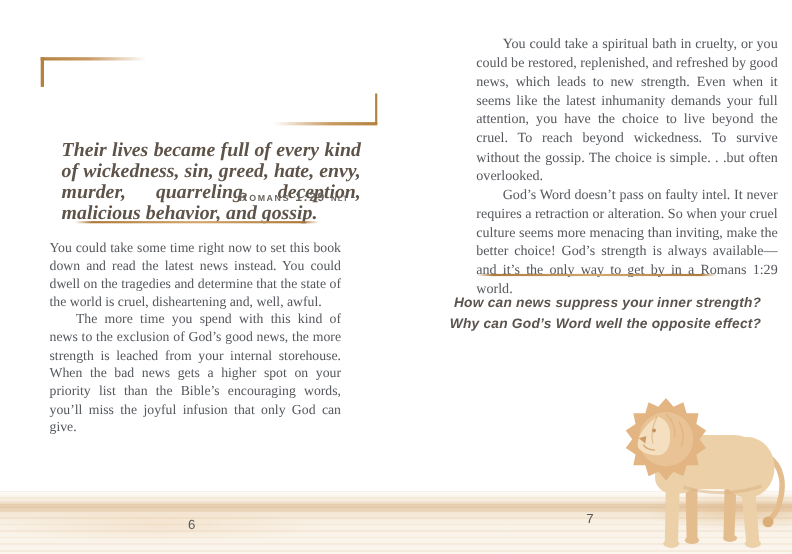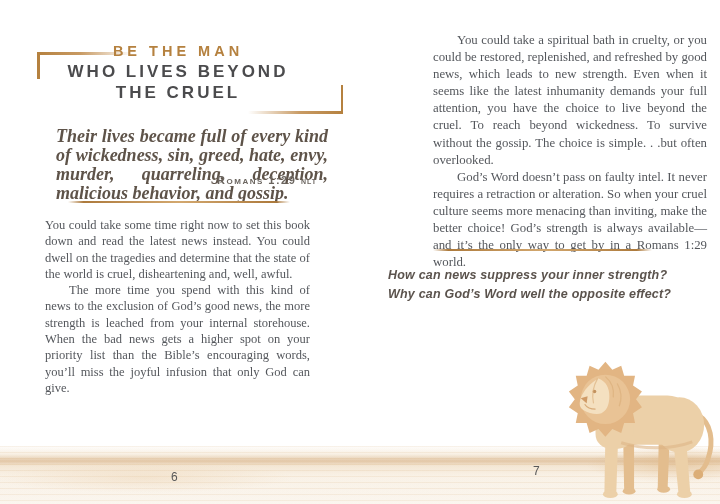--- a/index.html
+++ b/index.html
@@ -54,21 +54,21 @@
 
   
   .body-copy{position:absolute;text-align:justify;color:#54575c;}
   .body-copy p{margin:0;}
   .body-copy p.indent{text-indent:24px;}
   #left-body{left:45px;top:217px;width:265px;font-size:12.5px;line-height:16.3px;font-family:Liberation Serif, serif;}
   #right-body{left:41px;top:32px;width:274px;font-size:12.8px;line-height:17.1px;margin-left:32px;}
 
   
   .questions{
-    position:absolute;left:28px;top:266px;width:304px;text-align:left;
+    position:absolute;left:28px;top:266px;width:304px;text-align:right;
     font-family:"Liberation Sans","DejaVu Sans",sans-serif;
     font-style:italic;font-weight:700;font-size:12.5px;line-height:19px;
     color:#5b534d;letter-spacing:.2px;
   }
 
   
   #savanna{
     position:absolute;left:0;top:446px;width:720px;height:58px;
     background:
       radial-gradient(130px 26px at 94% 32%, rgba(220,176,122,.45), rgba(220,176,122,0) 70%),
@@ -93,25 +93,20 @@
 
 <div id="spread">
 
   <div class="page" id="left-page">
 
     <div class="bracket bk-h" id="bk-tl-h"></div>
     <div class="bracket bk-v" id="bk-tl-v"></div>
     <div class="bracket bk-h" id="bk-br-h"></div>
     <div class="bracket bk-v" id="bk-br-v"></div>
 
-    <div class="title-block">
-      <div class="title-accent">BE THE MAN</div>
-      <div class="title-main">WHO LIVES BEYOND</div>
-      <div class="title-main">THE CRUEL</div>
-    </div>
 
     <blockquote class="scripture">Their lives became full of every kind of wickedness, sin, greed, hate, envy, murder, quarreling, deception, malicious behavior, and gossip.</blockquote>
 
     <div class="scripture-ref"><span>Romans 1:29 </span><span class="version">NLT</span></div>
 
     <div class="divider" id="divider-left"></div>
 
     <div class="body-copy" id="left-body">
       <p>You could take some time right now to set this book down and read the latest news instead. You could dwell on the tragedies and determine that the state of the world is cruel, disheartening and, well, awful.</p>
       <p class="indent">The more time you spend with this kind of news to the exclusion of God’s good news, the more strength is leached from your internal storehouse. When the bad news gets a higher spot on your priority list than the Bible’s encouraging words, you’ll miss the joyful infusion that only God can give.</p>

